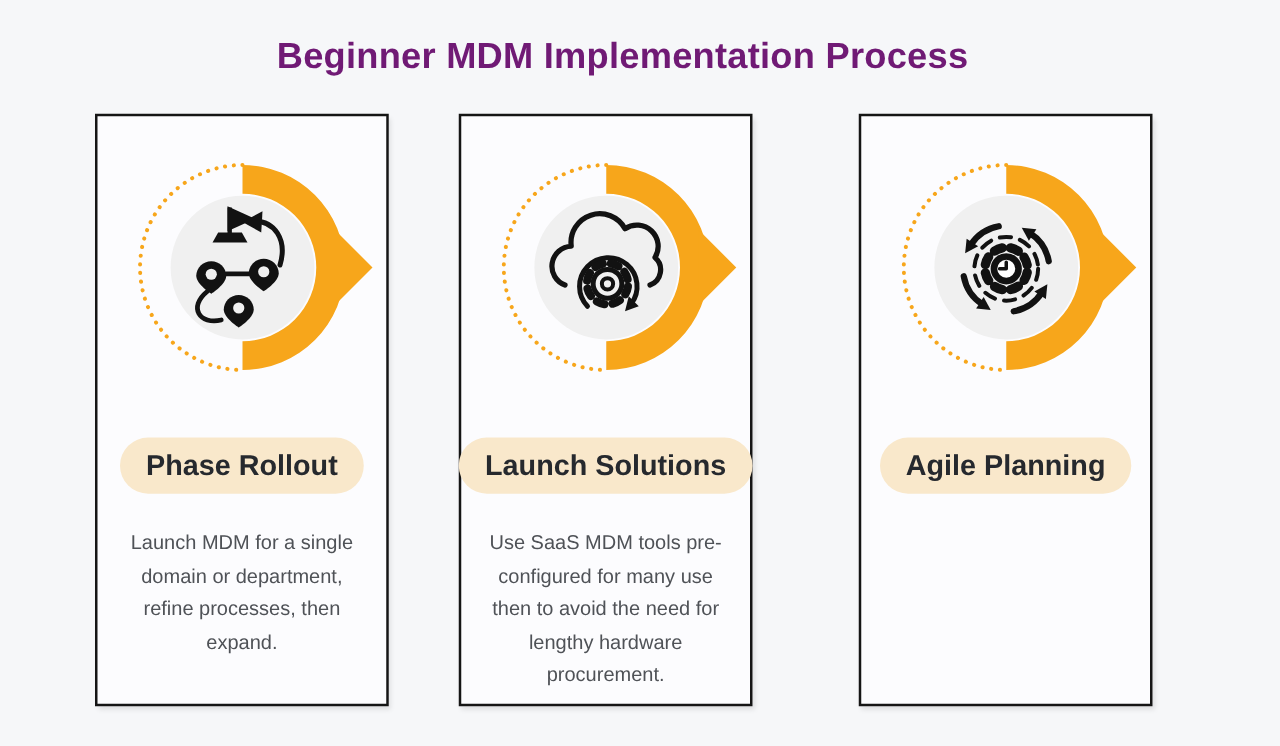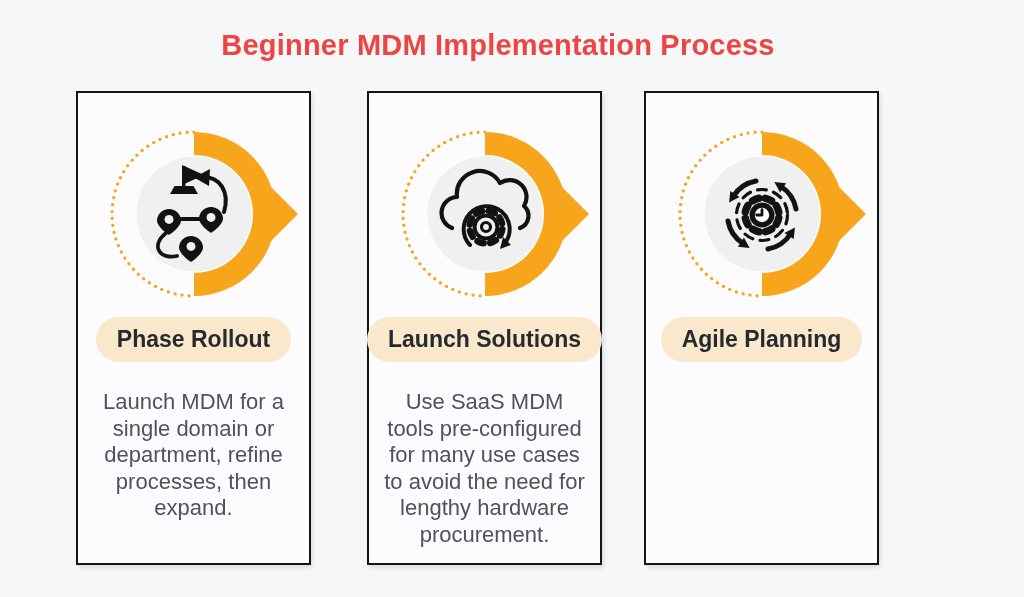--- a/index.html
+++ b/index.html
@@ -4,46 +4,46 @@
 <style>
   html,body{margin:0;padding:0;}
   body{
     width:1024px;height:597px;position:relative;overflow:hidden;
     background:#f6f7f9;
     font-family:"Liberation Sans", sans-serif;
   }
   .page-title{
     position:absolute;top:29px;left:0;width:996px;
     text-align:center;font-size:29px;font-weight:bold;
-    color:#ef4444;letter-spacing:.2px;margin:0;
+    color:#701a75;letter-spacing:.2px;margin:0;
   }
   .card{
     position:absolute;top:91px;width:231px;height:470px;
     background:#fcfcfe;border:2.5px solid #151515;
     box-shadow:2px 3px 4px rgba(0,0,0,.10);
     display:flex;flex-direction:column;align-items:center;
   }
   .card-1{left:76px;}
   .card-2{left:367px;}
-  .card-3{left:644px;}
+  .card-3{left:687px;}
   .emblem{
     margin-top:33px;flex:none;
     transform:translateX(8px);
   }
   .badge{
-    margin-top:15px;
+    margin-top:48px;
     background:#f9e8cb;border-radius:28px;
     padding:11px 21px;
     font-size:23px;font-weight:bold;color:#26292e;
     line-height:1;white-space:nowrap;
   }
   .card-desc{
     margin:27px 0 0 0;width:202px;
     text-align:center;
-    font-size:22px;line-height:26.5px;color:#4f5257;
+    font-size:16px;line-height:26.5px;color:#4f5257;
   }
   svg .ink{stroke:#121212;fill:none;stroke-linecap:round;stroke-linejoin:round;}
   svg .ink-fill{fill:#121212;stroke:none;}
 </style>
 </head>
 <body>
 
 <h1 class="page-title">Beginner MDM Implementation Process</h1>
 
 <section class="card card-1">
@@ -95,21 +95,21 @@
       <path class="ink" stroke-width="4" d="M-15,31 A23,23 0 1 1 20,29"></path>
       <polygon class="ink-fill" points="15,35 26,31 18,23"></polygon>
       <g transform="translate(1,13)">
         <circle class="ink" stroke-width="6.5" stroke-dasharray="6.4 6.55" r="16.5" transform="rotate(8)"></circle>
         <circle class="ink" stroke-width="4" r="11.5"></circle>
         <circle class="ink" stroke-width="3.2" r="4.5"></circle>
       </g>
     </g>
   </svg>
   <div class="badge">Launch Solutions</div>
-  <p class="card-desc">Use SaaS MDM tools pre-configured for many use cases to avoid the need for lengthy hardware procurement.</p>
+  <p class="card-desc">Use SaaS MDM tools pre-configured for many use then to avoid the need for lengthy hardware procurement.</p>
 </section>
 
 <section class="card card-3">
   <svg class="emblem" width="196" height="176" viewBox="0 0 196 176">
     <path d="M90,6 A82,82 0 0 0 90,170" fill="none" stroke="#f7a61b" stroke-width="3.2" stroke-linecap="round" stroke-dasharray="0.1 6.9"></path>
     <path fill="#f7a61b" d="M90,6 A82,82 0 0 1 90,170 L90,147 A59,59 0 0 0 90,29 Z"></path>
     <path fill="#f7a61b" d="M164,58 L194,88 L164,118 Z"></path>
     <circle cx="90" cy="88" r="57.5" fill="#f0f0f0"></circle>
 
     <g transform="translate(90,89)">

